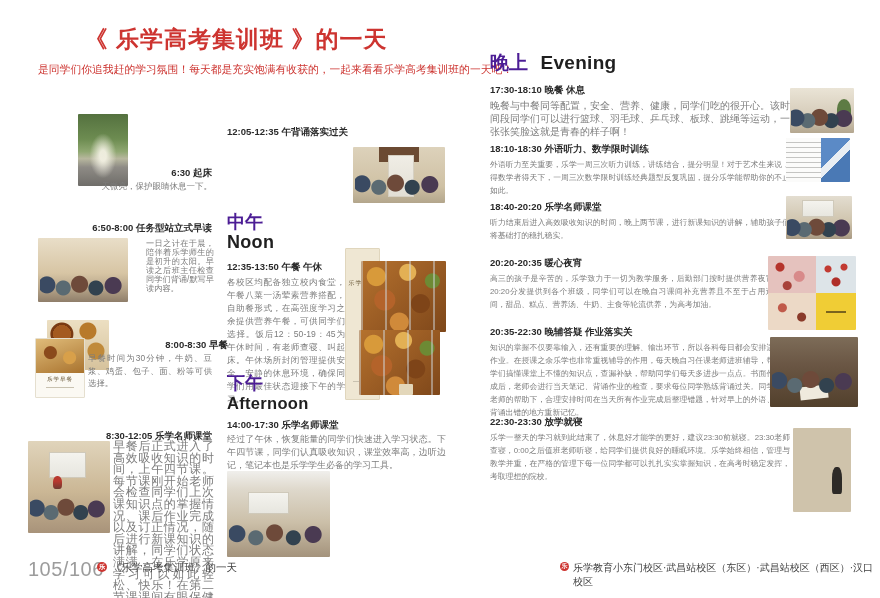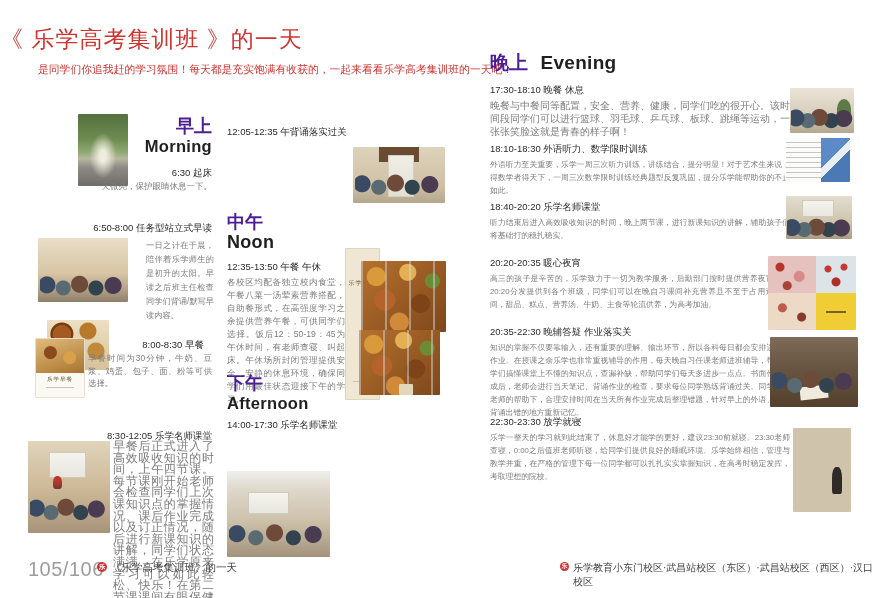--- a/index.html
+++ b/index.html
@@ -1,25 +1,25 @@
 <!DOCTYPE html>
 <html style="--accent: #cd3430;"><head>
 <meta charset="utf-8">
 <style>
   html,body{margin:0;padding:0}
   body{width:880px;height:598px;background:#ffffff;font-family:"Liberation Sans","DejaVu Sans",sans-serif;color:#333}
   .page{position:relative;width:880px;height:598px;background:#fff;overflow:hidden}
   .abs{position:absolute}
 
-  .title{left:0;top:24px;width:472px;font-size:23px;font-weight:normal;color:var(--accent,#cd3430);letter-spacing:1px}
+  .title{left:0;top:24px;width:472px;text-align:center;font-size:23px;font-weight:bold;color:var(--accent,#cd3430);letter-spacing:1px}
   .intro{left:38px;top:62px;font-size:10.8px;line-height:15.5px;color:var(--accent,#cd3430);white-space:nowrap}
 
   .sec-cn{font-size:18px;font-weight:bold;color:#4c1d95;line-height:21px}
   .sec-en{font-size:16.5px;font-weight:bold;color:#1f1f1f;line-height:19px;letter-spacing:.3px}
-  .hd{font-size:9.5px;font-weight:normal;color:#2a2a2a;white-space:nowrap}
+  .hd{font-size:9.5px;font-weight:bold;color:#2a2a2a;white-space:nowrap}
   .bd{color:#7c7c7c;text-align:justify}
   .ra{text-align:right}
 
   .ph{position:absolute;overflow:hidden;border-radius:1px;background-color:#cfc3ab}
   .wb{position:absolute;background:linear-gradient(#f4f3ee,#e7e6df);border:1px solid #cfc9ba}
   .figs{position:absolute;left:2%;right:2%;bottom:2%;height:48%;background-image:
      radial-gradient(circle at 8% 48%, #3a4a62 0 8px, transparent 9px),
      radial-gradient(circle at 27% 58%, #5a6a72 0 7px, transparent 8px),
      radial-gradient(circle at 46% 46%, #6e4a3a 0 8px, transparent 9px),
      radial-gradient(circle at 65% 58%, #32424f 0 7px, transparent 8px),
@@ -97,40 +97,36 @@
 <body>
 
 <div class="page">
 
   <div class="abs title">《 乐学高考集训班 》的一天</div>
   <div class="abs intro">
     <div>是同学们你追我赶的学习氛围！每天都是充实饱满有收获的，一起来看看乐学高考集训班的一天吧！</div>
   </div>
 
   <div class="ph ph-road" style="left:78px;top:114px;width:50px;height:72px"></div>
-  <div class="abs ra" style="left:118px;top:116px;width:94px">
-    <div class="sec-cn">早上</div>
-    <div class="sec-en">Morning</div>
-  </div>
   <div class="abs hd ra" style="left:100px;top:167px;width:112px">6:30 起床</div>
   <div class="abs bd ra" style="left:80px;top:180px;width:132px;font-size:8.5px;line-height:12px;text-align:right">天微亮，保护眼睛休息一下。</div>
 
   <div class="abs hd ra" style="left:55px;top:222px;width:157px">6:50-8:00  任务型站立式早读</div>
   <div class="ph ph-readclass" style="left:38px;top:238px;width:90px;height:64px">
     <span class="figs"></span>
   </div>
-  <div class="abs bd" style="left:146px;top:239px;width:68px;font-size:8.2px;line-height:14px">一日之计在于晨，陪伴着乐学师生的是初升的太阳。早读之后班主任检查同学们背诵/默写早读内容。</div>
+  <div class="abs bd" style="left:146px;top:239px;width:68px;font-size:8.2px;line-height:9px">一日之计在于晨，陪伴着乐学师生的是初升的太阳。早读之后班主任检查同学们背诵/默写早读内容。</div>
 
   <div class="ph ph-bfast-back" style="left:47px;top:320px;width:62px;height:50px"></div>
   <div class="ph ph-bfast-card" style="left:35px;top:338px;width:48px;height:58px">
     <span class="card-food"></span>
     <span class="card-label">乐学早餐</span>
     <span class="card-sub"></span>
   </div>
-  <div class="abs hd ra" style="left:92px;top:339px;width:112px">8:00-8:30 早餐</div>
+  <div class="abs hd ra" style="left:116px;top:339px;width:112px">8:00-8:30 早餐</div>
   <div class="abs bd" style="left:88px;top:352px;width:124px;font-size:8.4px;line-height:12.5px">早餐时间为30分钟，牛奶、豆浆、鸡蛋、包子、面、粉等可供选择。</div>
 
   <div class="abs hd ra" style="left:60px;top:430px;width:152px">8:30-12:05 乐学名师课堂</div>
   <div class="ph ph-mclass" style="left:28px;top:441px;width:82px;height:92px">
     <span class="wb" style="left:26%;top:12%;width:42%;height:26%"></span>
     <span class="teacher-dot"></span>
     <span class="figs"></span>
   </div>
   <div class="abs bd" style="left:113px;top:441px;width:101px;font-size:12px;line-height:11.6px">早餐后正式进入了高效吸收知识的时间，上午四节课。每节课刚开始老师会检查同学们上次课知识点的掌握情况、课后作业完成以及订正情况，随后进行新课知识的讲解，同学们状态满满，在乐学原来学习可以如此轻松、快乐！在第二节课课间有眼保健操，保护眼睛休息一下。</div>
 
@@ -154,20 +150,21 @@
   </div>
   <div class="ph food-mosaic" style="left:361px;top:261px;width:85px;height:71px"></div>
   <div class="ph food-mosaic" style="left:359px;top:330px;width:81px;height:65px"></div>
   <div class="ph lunch-tag" style="left:399px;top:384px;width:14px;height:11px"></div>
 
   <div class="abs" style="left:227px;top:373px">
     <div class="sec-cn">下午</div>
     <div class="sec-en">Afternoon</div>
   </div>
   <div class="abs hd" style="left:227px;top:419px">14:00-17:30 乐学名师课堂</div>
+  <div class="abs bd" style="left:227px;top:433px;width:219px;font-size:9px;line-height:13px">经过了午休，恢复能量的同学们快速进入学习状态。下午四节课，同学们认真吸收知识，课堂效率高，边听边记，笔记本也是乐学学生必备的学习工具。</div>
   <div class="ph ph-aclass" style="left:227px;top:471px;width:103px;height:86px">
     <span class="wb" style="left:20%;top:24%;width:38%;height:24%"></span>
     <span class="figs"></span>
   </div>
 
   <div class="abs" style="left:490px;top:52px">
     <span class="sec-cn" style="font-size:19px">晚上</span>
     <span class="sec-en" style="font-size:19px;margin-left:8px">Evening</span>
   </div>
 

